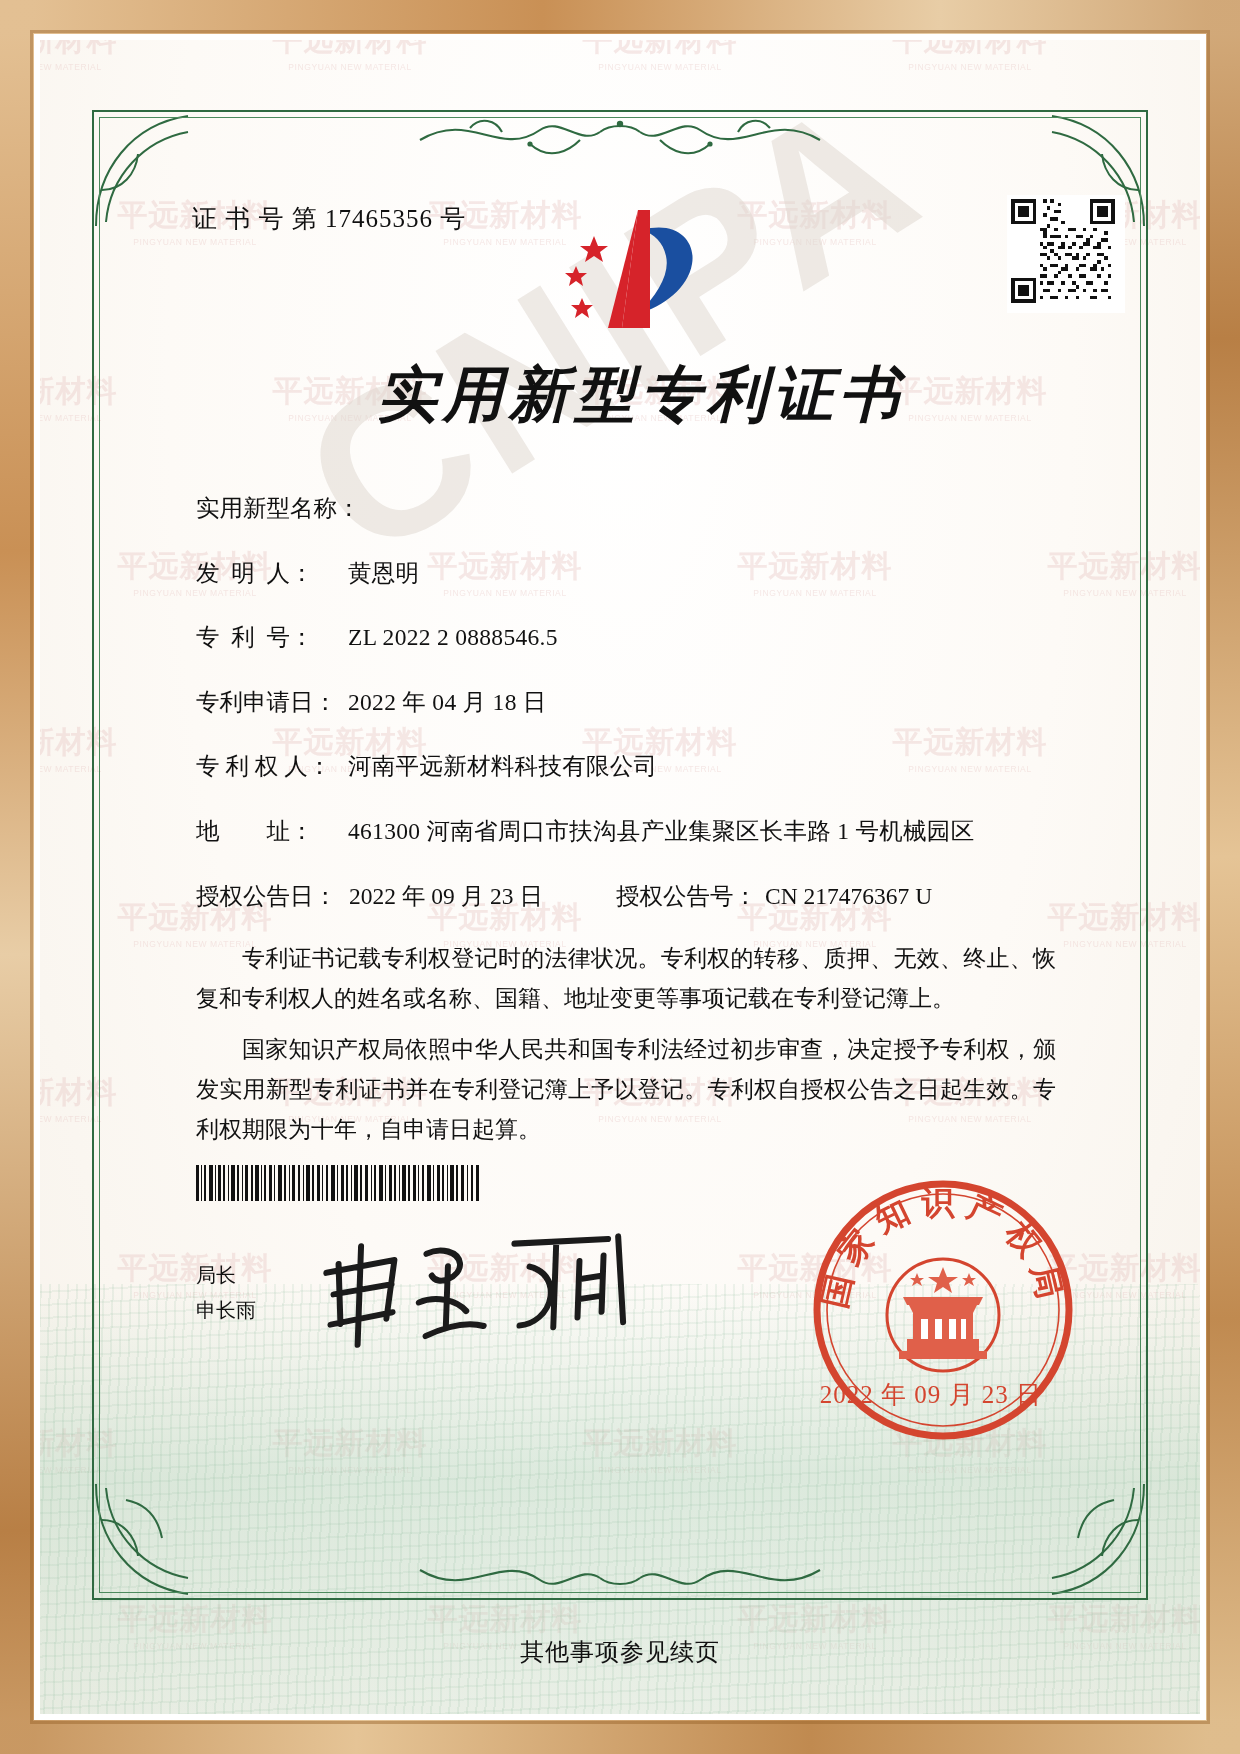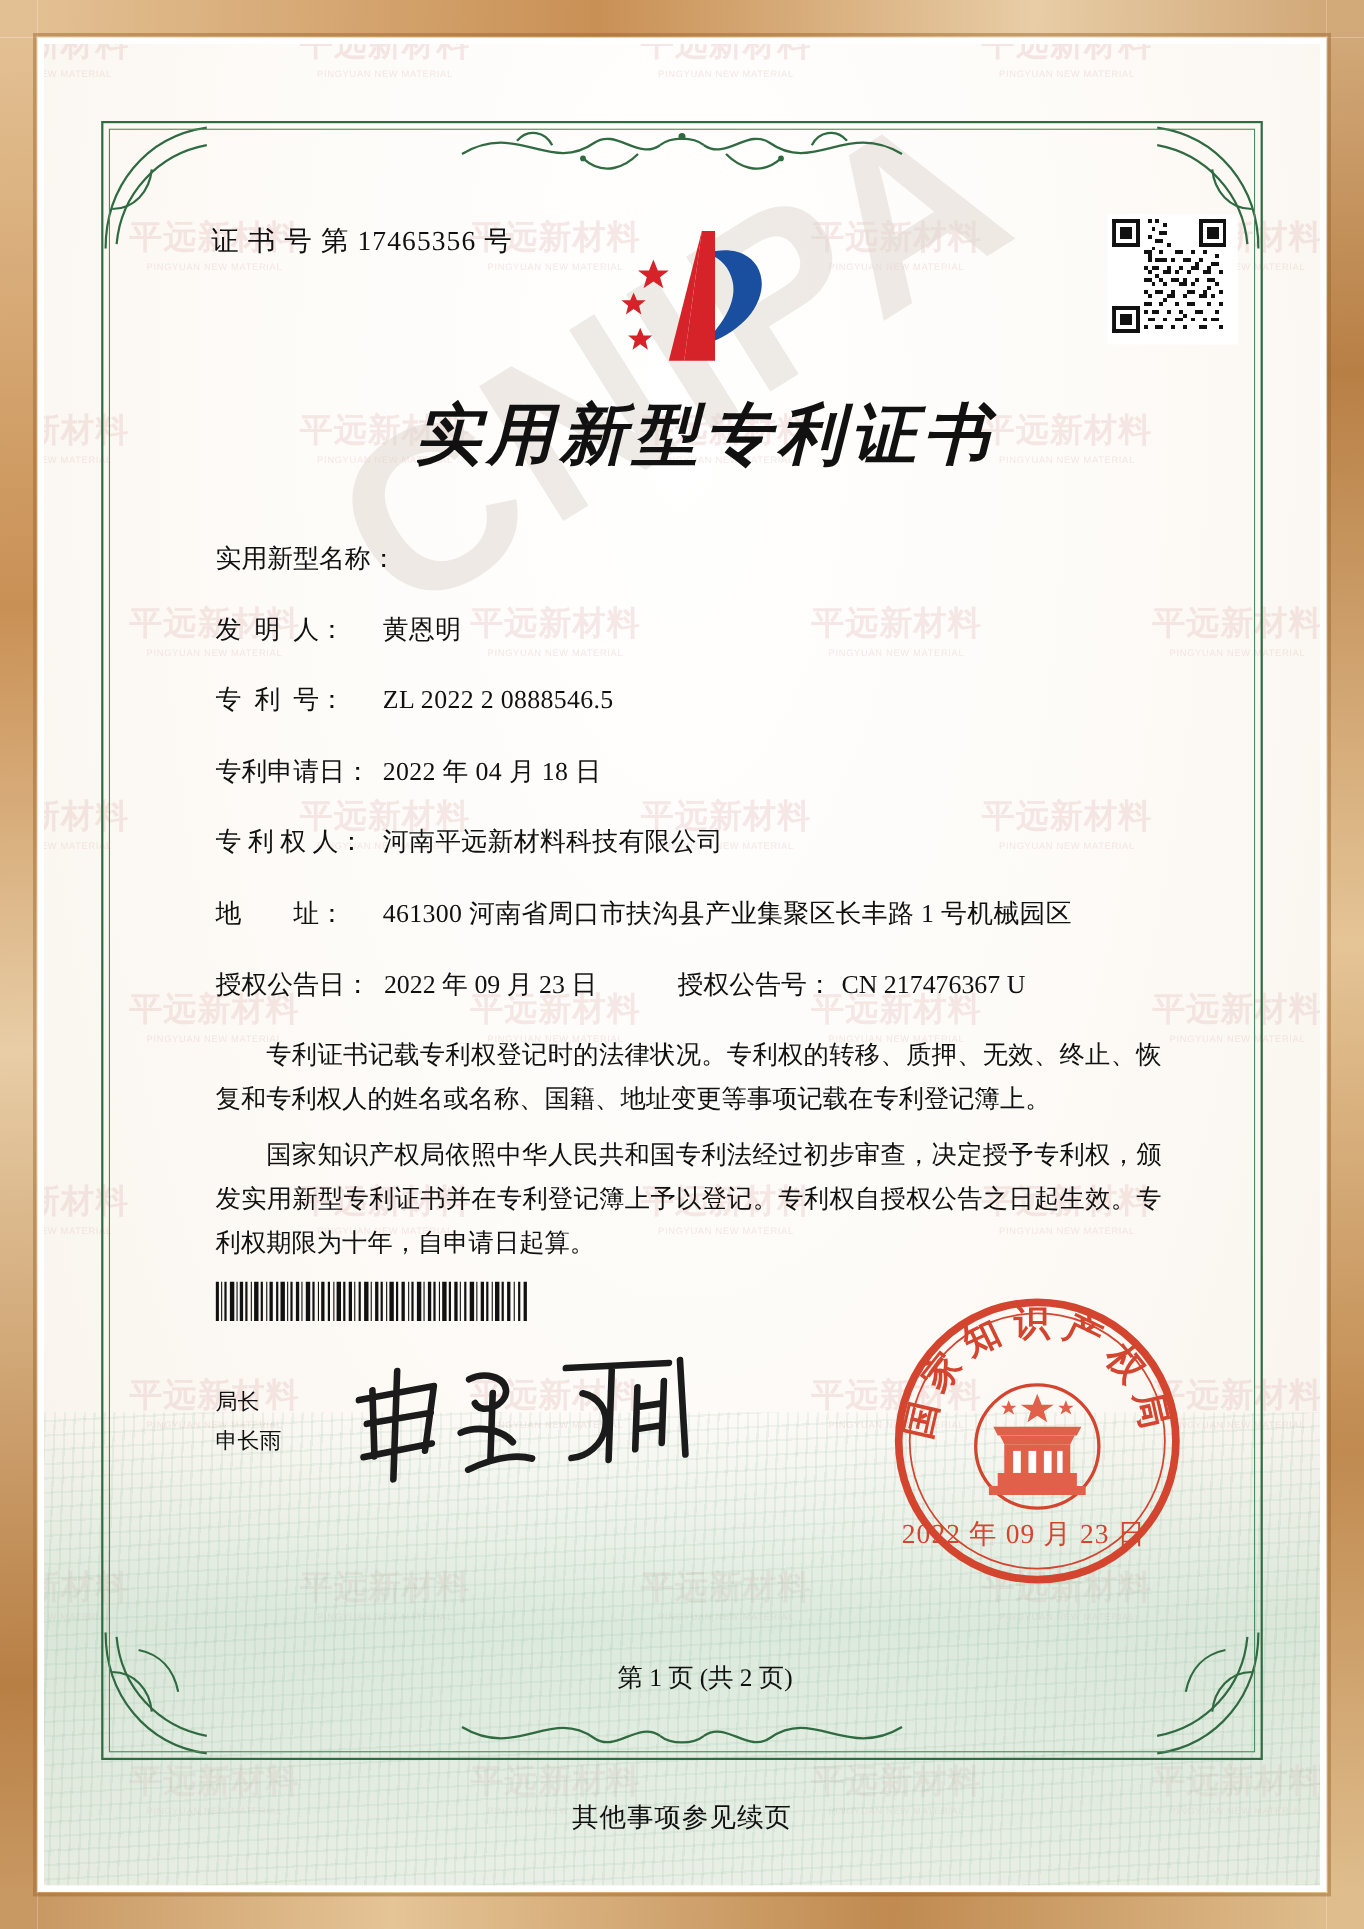--- a/index.html
+++ b/index.html
@@ -782,19 +782,18 @@
         <defs>
           <path id="sealArcTop" d="M 135 135 m -96,0 a 96,96 0 1,1 192,0" fill="none"></path>
         </defs>
         <text fill="#d4452f" font-size="33" font-weight="bold" font-family="'Liberation Sans',sans-serif" letter-spacing="10">
           <textPath href="#sealArcTop" startOffset="50%" text-anchor="middle">国家知识产权局</textPath>
         </text>
       </svg>
 
       <div class="seal-date">2022 年 09 月 23 日</div>
 
-      <div class="page-no">第 1 页 (共 2 页)</div>
     </div>
 
     <div class="footer-note">其他事项参见续页</div>
 
   </div>
 </div>
 
 </body></html>

